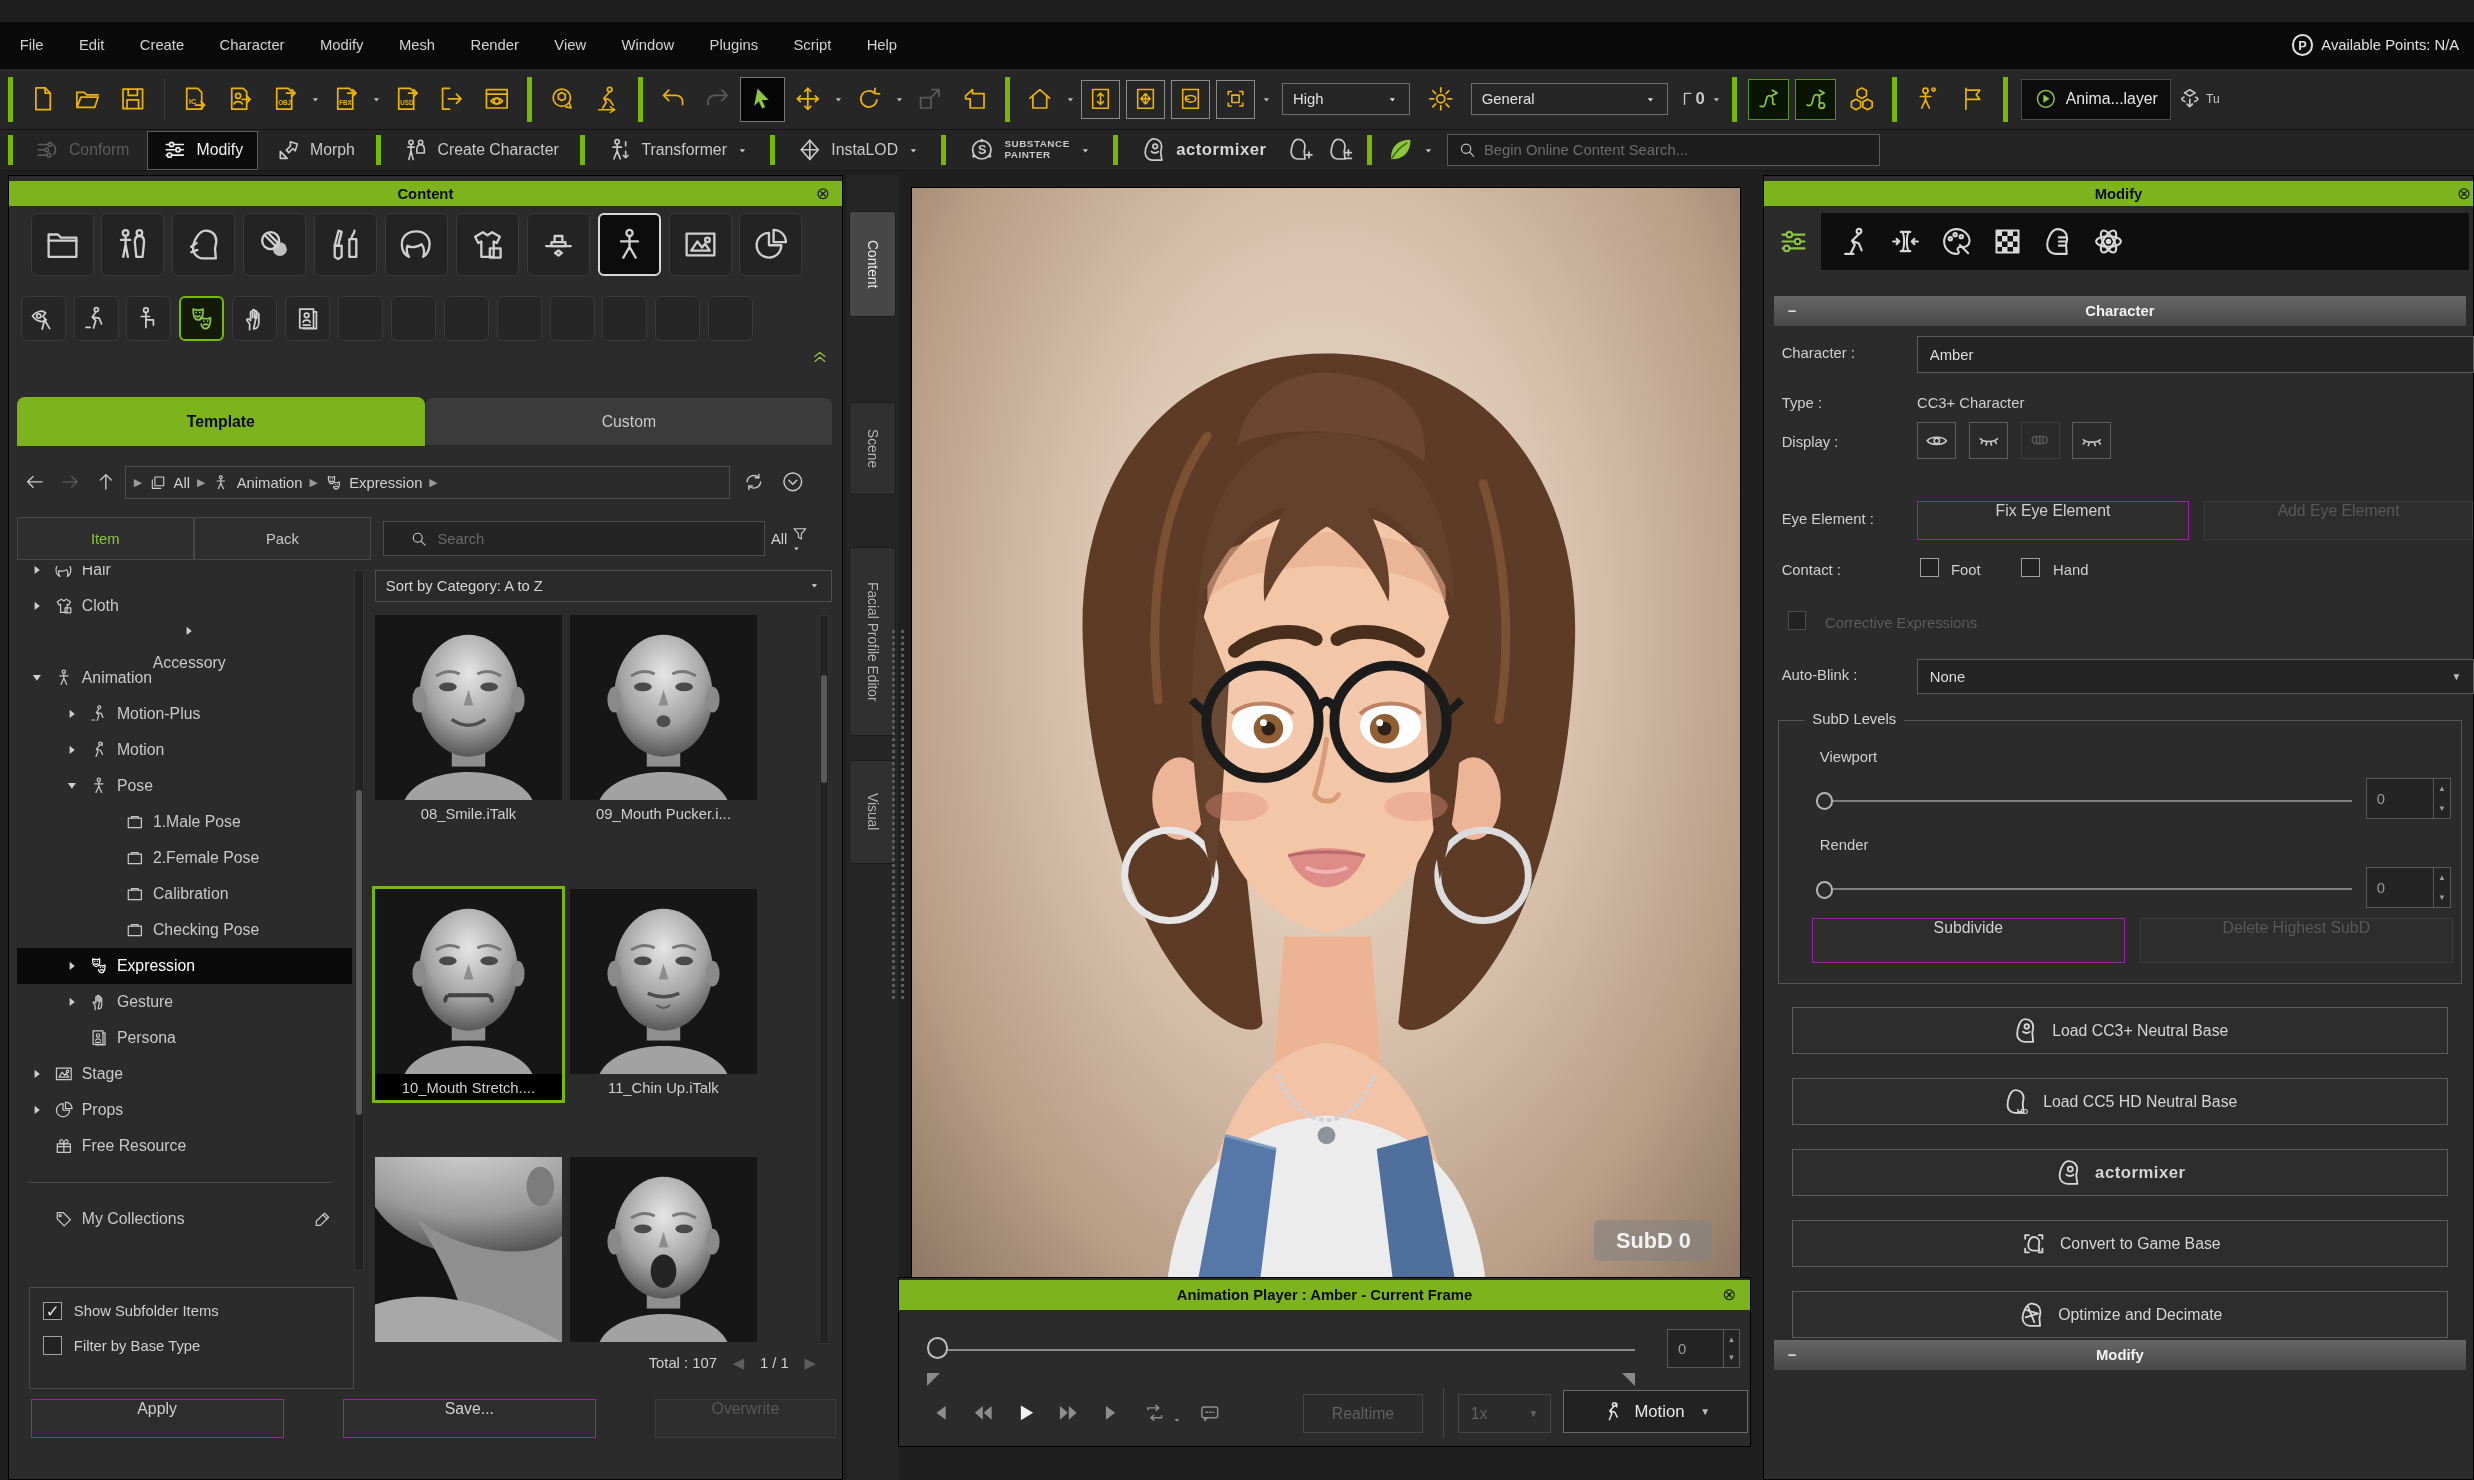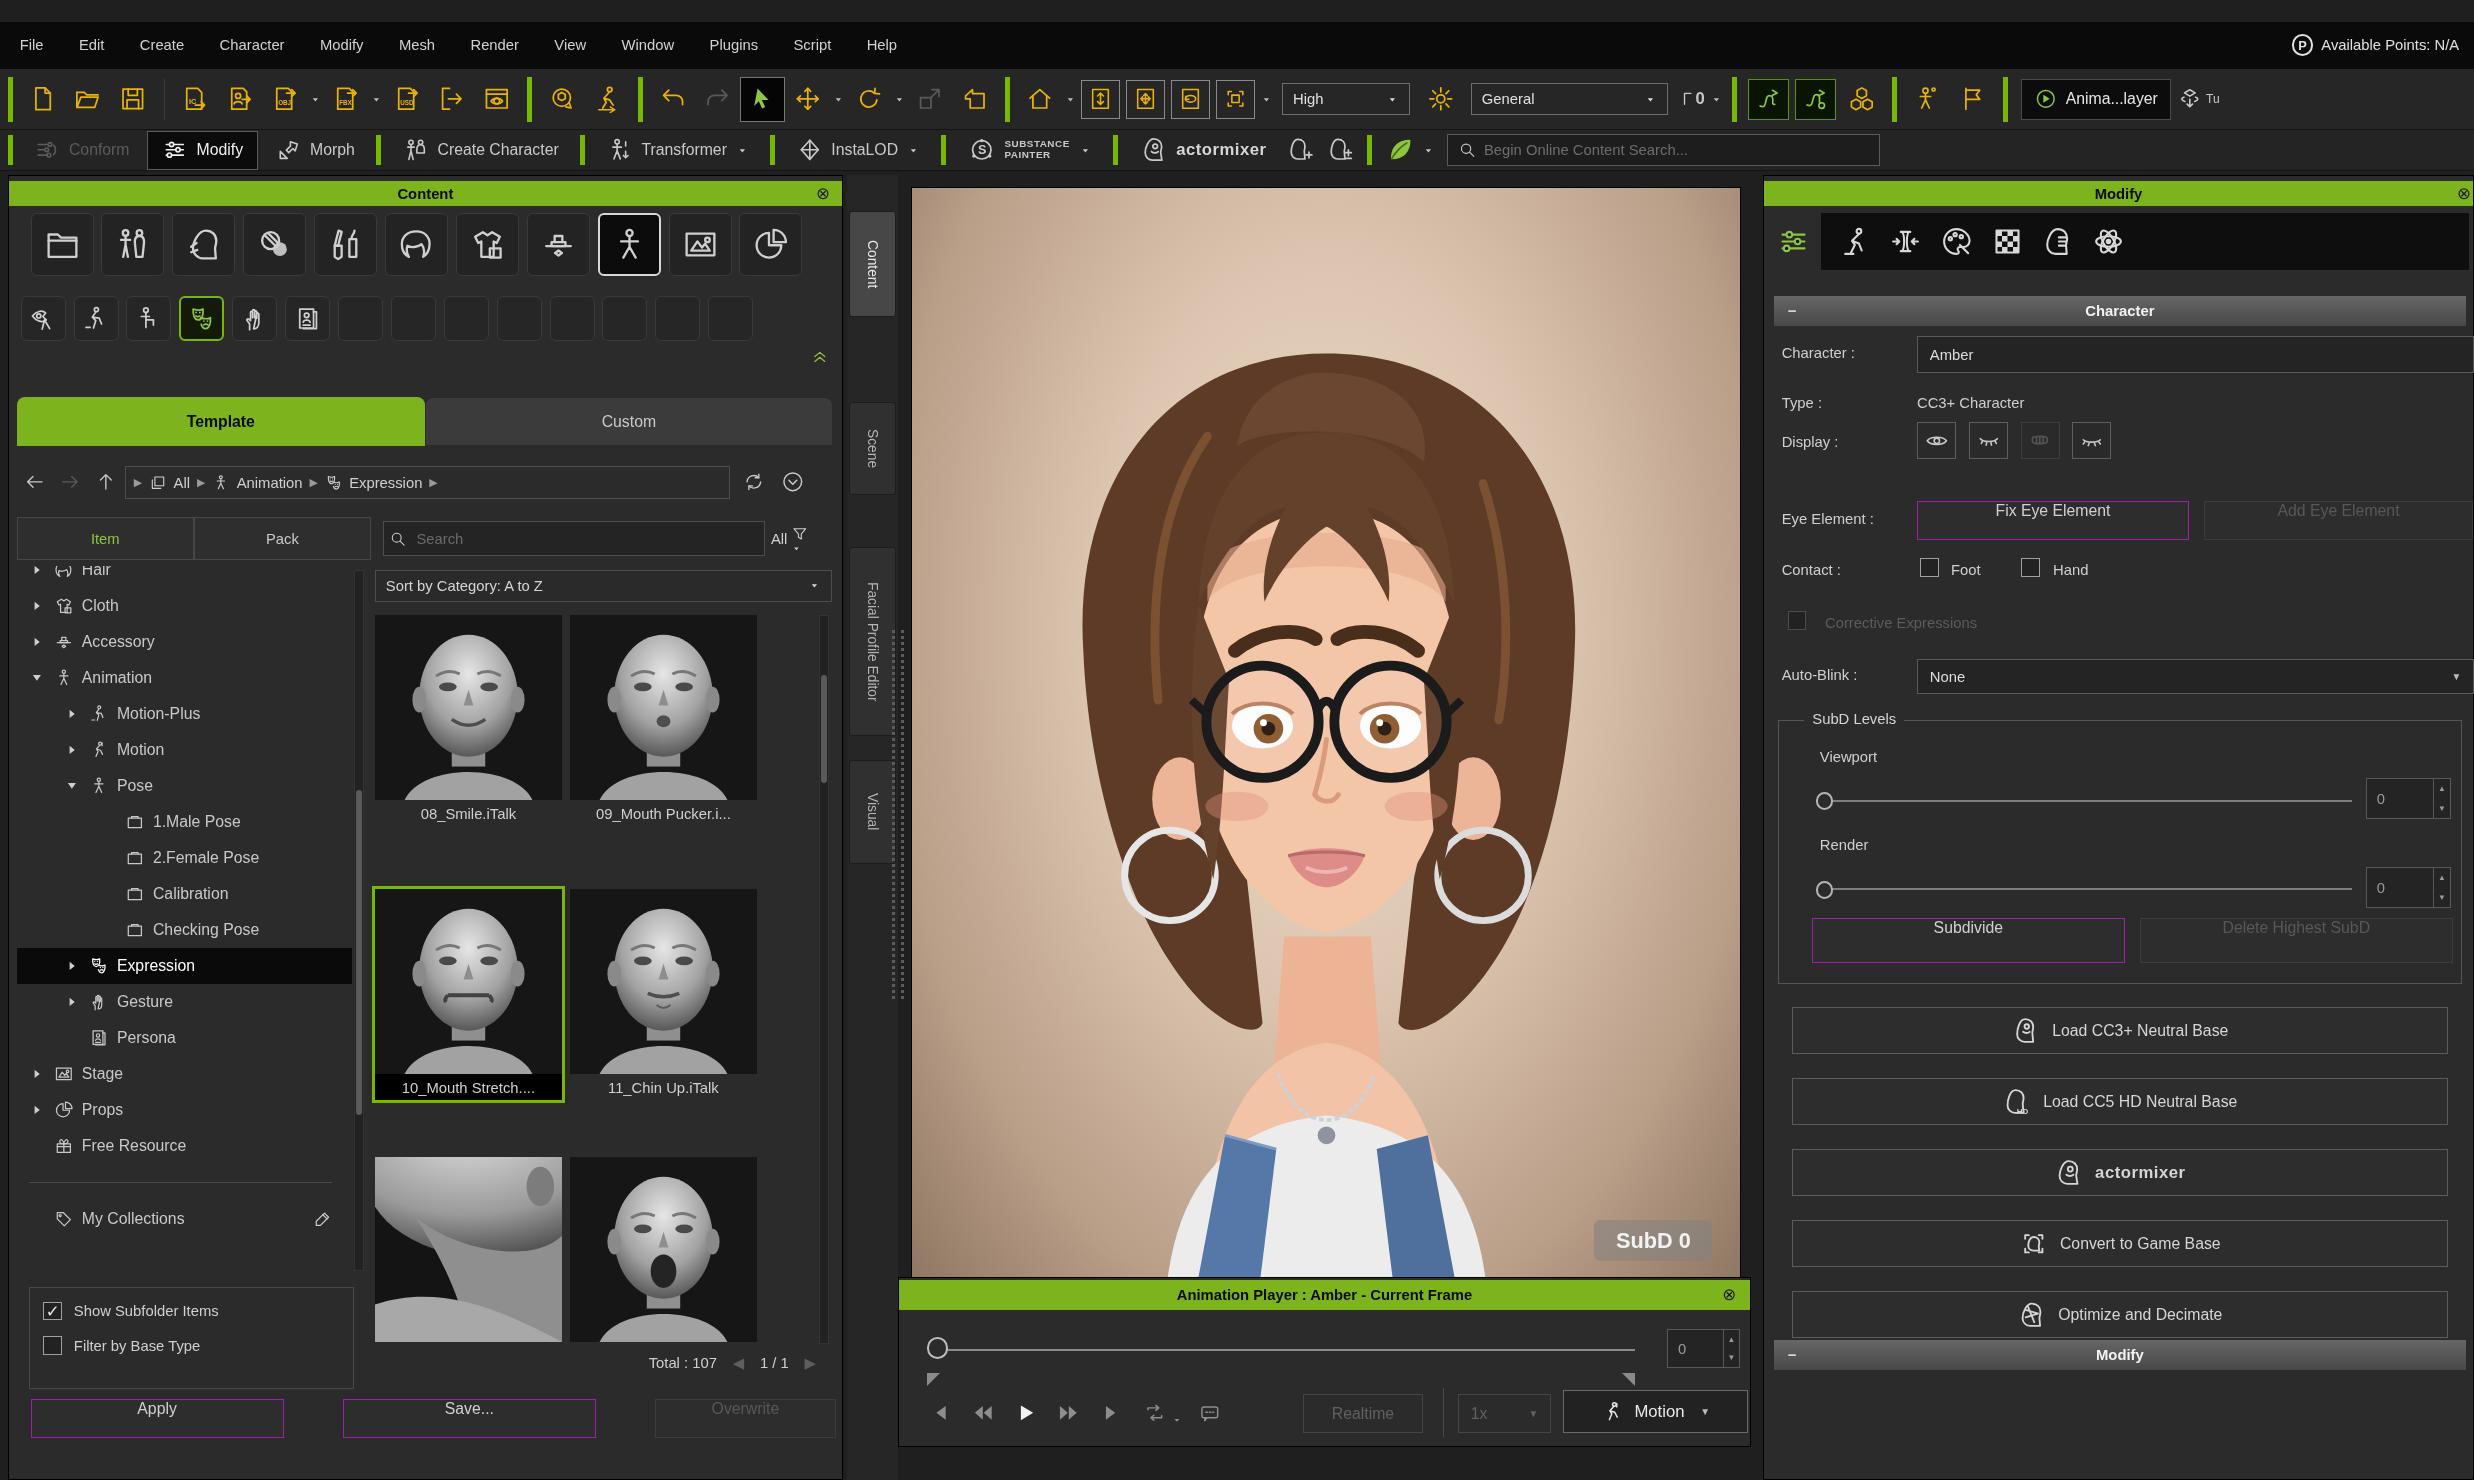--- a/index.html
+++ b/index.html
@@ -50,21 +50,21 @@
   .catbtn{width:63px;height:63px;background:#232323;border:1px solid #3a3a3a;border-radius:5.9px;display:flex;align-items:center;justify-content:center;color:#cfcfcf;flex:none;}
   .catbtn.active{border:2px solid #d8d8d8;background:#0c0c0c;}
   .catbtn2{width:45px;height:45px;background:#262626;border:1px solid #3a3a3a;border-radius:5.9px;display:flex;align-items:center;justify-content:center;color:#cfcfcf;flex:none;}
   .catbtn2.sel{border:2px solid #76b900;color:#8dc63f;background:#141a08;}
   .tab{position:absolute;height:49px;display:flex;align-items:center;justify-content:center;font-size:15.8px;border-radius:7.9px 7.9px 0 0;}
   .tab.green{background:#7db31c;color:#0b0b0b;font-weight:bold;}
   .tab.gray{background:#3b3b3b;color:#c9c9c9;border:1px solid #2a2a2a;}
   .crumbbox{position:absolute;height:33px;border:1px solid #4d4d4d;display:flex;align-items:center;gap:6.9px;padding:0 7.9px;font-size:14.8px;color:#d0d0d0;}
   .navarrow{position:absolute;width:27.6px;height:27.6px;display:flex;align-items:center;justify-content:center;color:#c9c9c9;}
   .ltab{position:absolute;height:43px;display:flex;align-items:center;justify-content:center;font-size:14.8px;background:#2e2e2e;border:1px solid #474747;}
-  .ssearch{position:absolute;height:35px;border:1px solid #4d4d4d;background:#242424;display:flex;align-items:center;gap:7.9px;padding:0 5px;}
+  .ssearch{position:absolute;height:35px;border:1px solid #4d4d4d;background:#242424;display:flex;align-items:center;gap:7.9px;padding:0 26px;}
   .ssearch input{background:none;border:none;outline:none;color:#bdbdbd;font-size:14.8px;width:100%;font-family:"Liberation Sans",sans-serif;}
   .ssearch input::placeholder{color:#6a6a6a;}
   .sortdd{position:absolute;height:31.5px;border:1px solid #4d4d4d;background:#2a2a2a;display:flex;align-items:center;justify-content:space-between;padding:0 9.9px;font-size:14.8px;color:#d5d5d5;}
   .tree{position:absolute;left:7.9px;top:390px;width:335px;height:705px;overflow:hidden;font-size:15.8px;}
   .trow{height:36px;display:flex;align-items:center;gap:7.9px;color:#c9c9c9;}
   .trow.sel{background:#0a0a0a;color:#fff;width:343px;}
   .tarrow{width:19.7px;display:flex;justify-content:center;color:#cfcfcf;flex:none;}
   .tdivider{height:1px;background:#4a4a4a;margin:17.7px 19.7px 17.7px 11.8px;}
   .scrollbar{position:absolute;width:9.9px;background:#222;border:1px solid #333;}
   .scrollthumb{position:absolute;left:1px;width:5.9px;background:#5a5a5a;border-radius:3px;}
@@ -969,21 +969,21 @@
             </svg>
           </span>
           <svg class="ic" viewBox="0 0 24 24" width="19.7" height="19.7">
             <g fill="none" stroke="currentColor" stroke-width="1.5" stroke-linecap="round" stroke-linejoin="round">
               <path d="M9 4l3 2 3-2 5 3-2 4-2-1v10H8V10l-2 1-2-4z"></path>
               <path d="M13.5 14.5h7v6h-7z"></path>
             </g>
           </svg>
           <span>Cloth</span>
         </div>
-        <div class="trow" style="padding-left: 9.9px;">
+        <div class="trow" style="padding-left: 9.9px; flex-direction: column;">
           <span class="tarrow">
             <svg viewBox="0 0 24 24" width="13.8" height="13.8">
               <path d="M8 5l9 7-9 7z" fill="currentColor"></path>
             </svg>
           </span>
           <svg class="ic" viewBox="0 0 24 24" width="19.7" height="19.7">
             <g fill="none" stroke="currentColor" stroke-width="1.5" stroke-linecap="round" stroke-linejoin="round">
               <path d="M7.5 10.5h9V13h-9z"></path>
               <path d="M9.5 10.5V6.5h5v4"></path>
               <path d="M4 13h16"></path>

